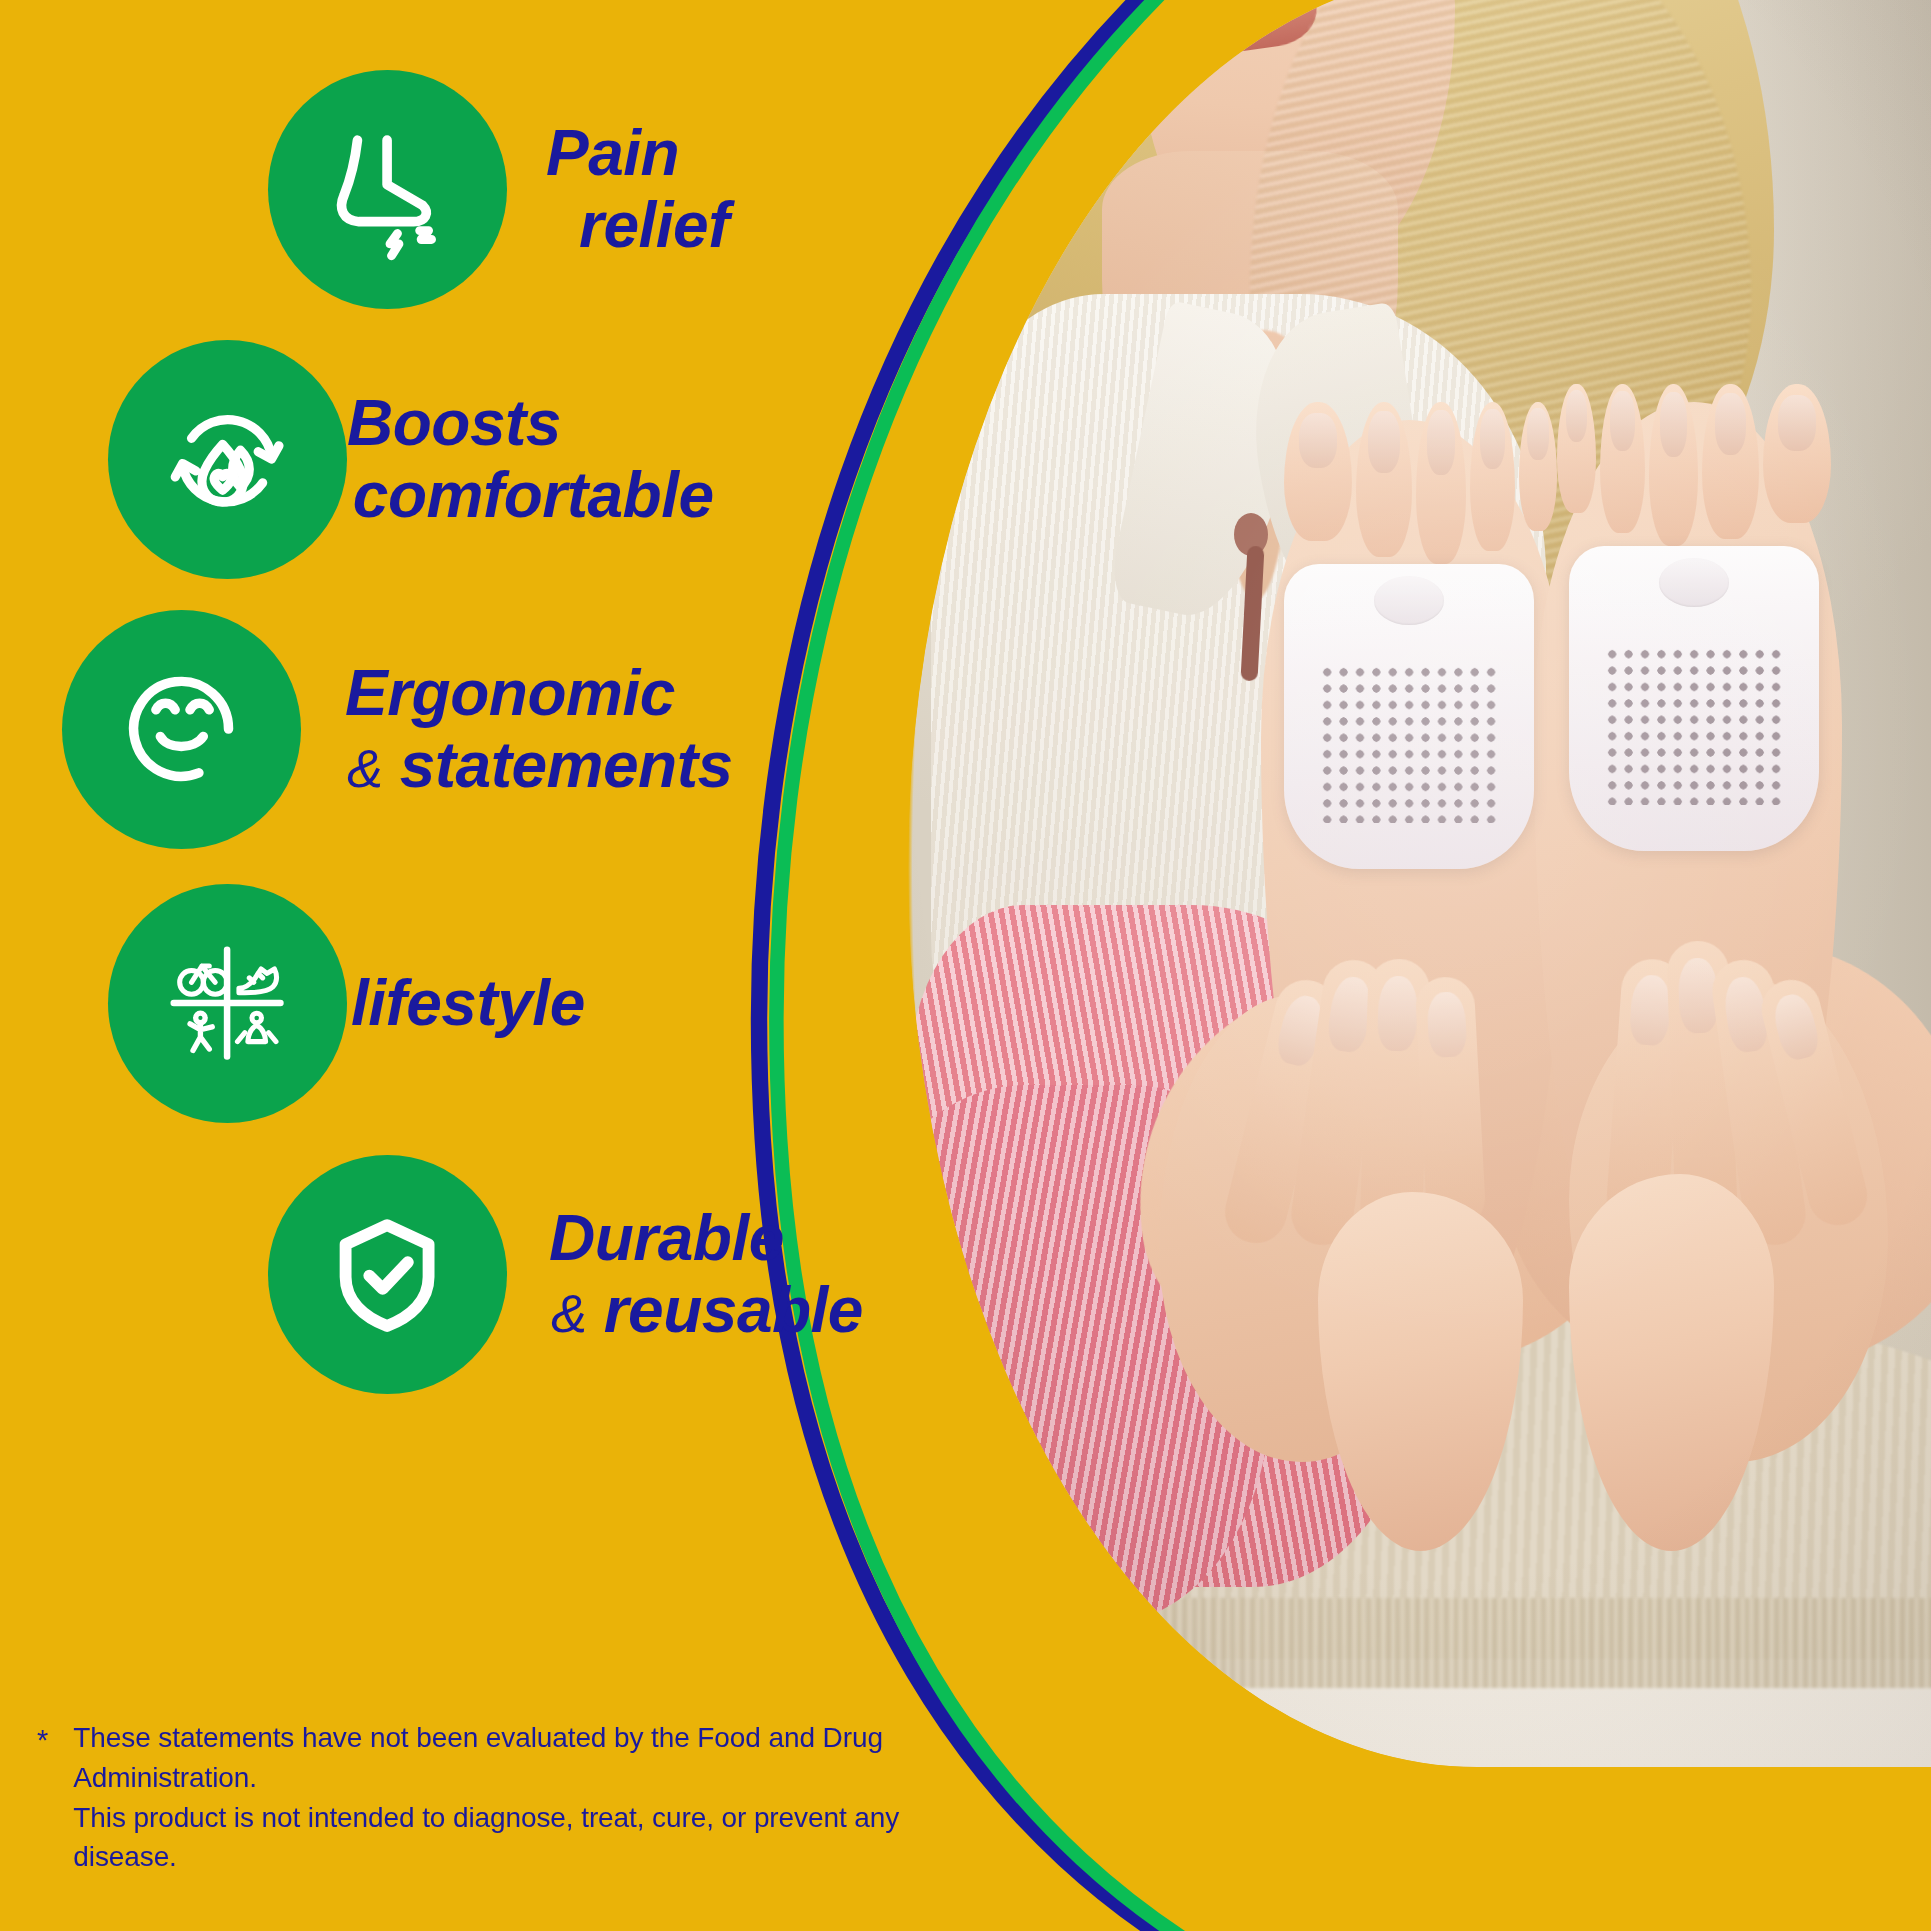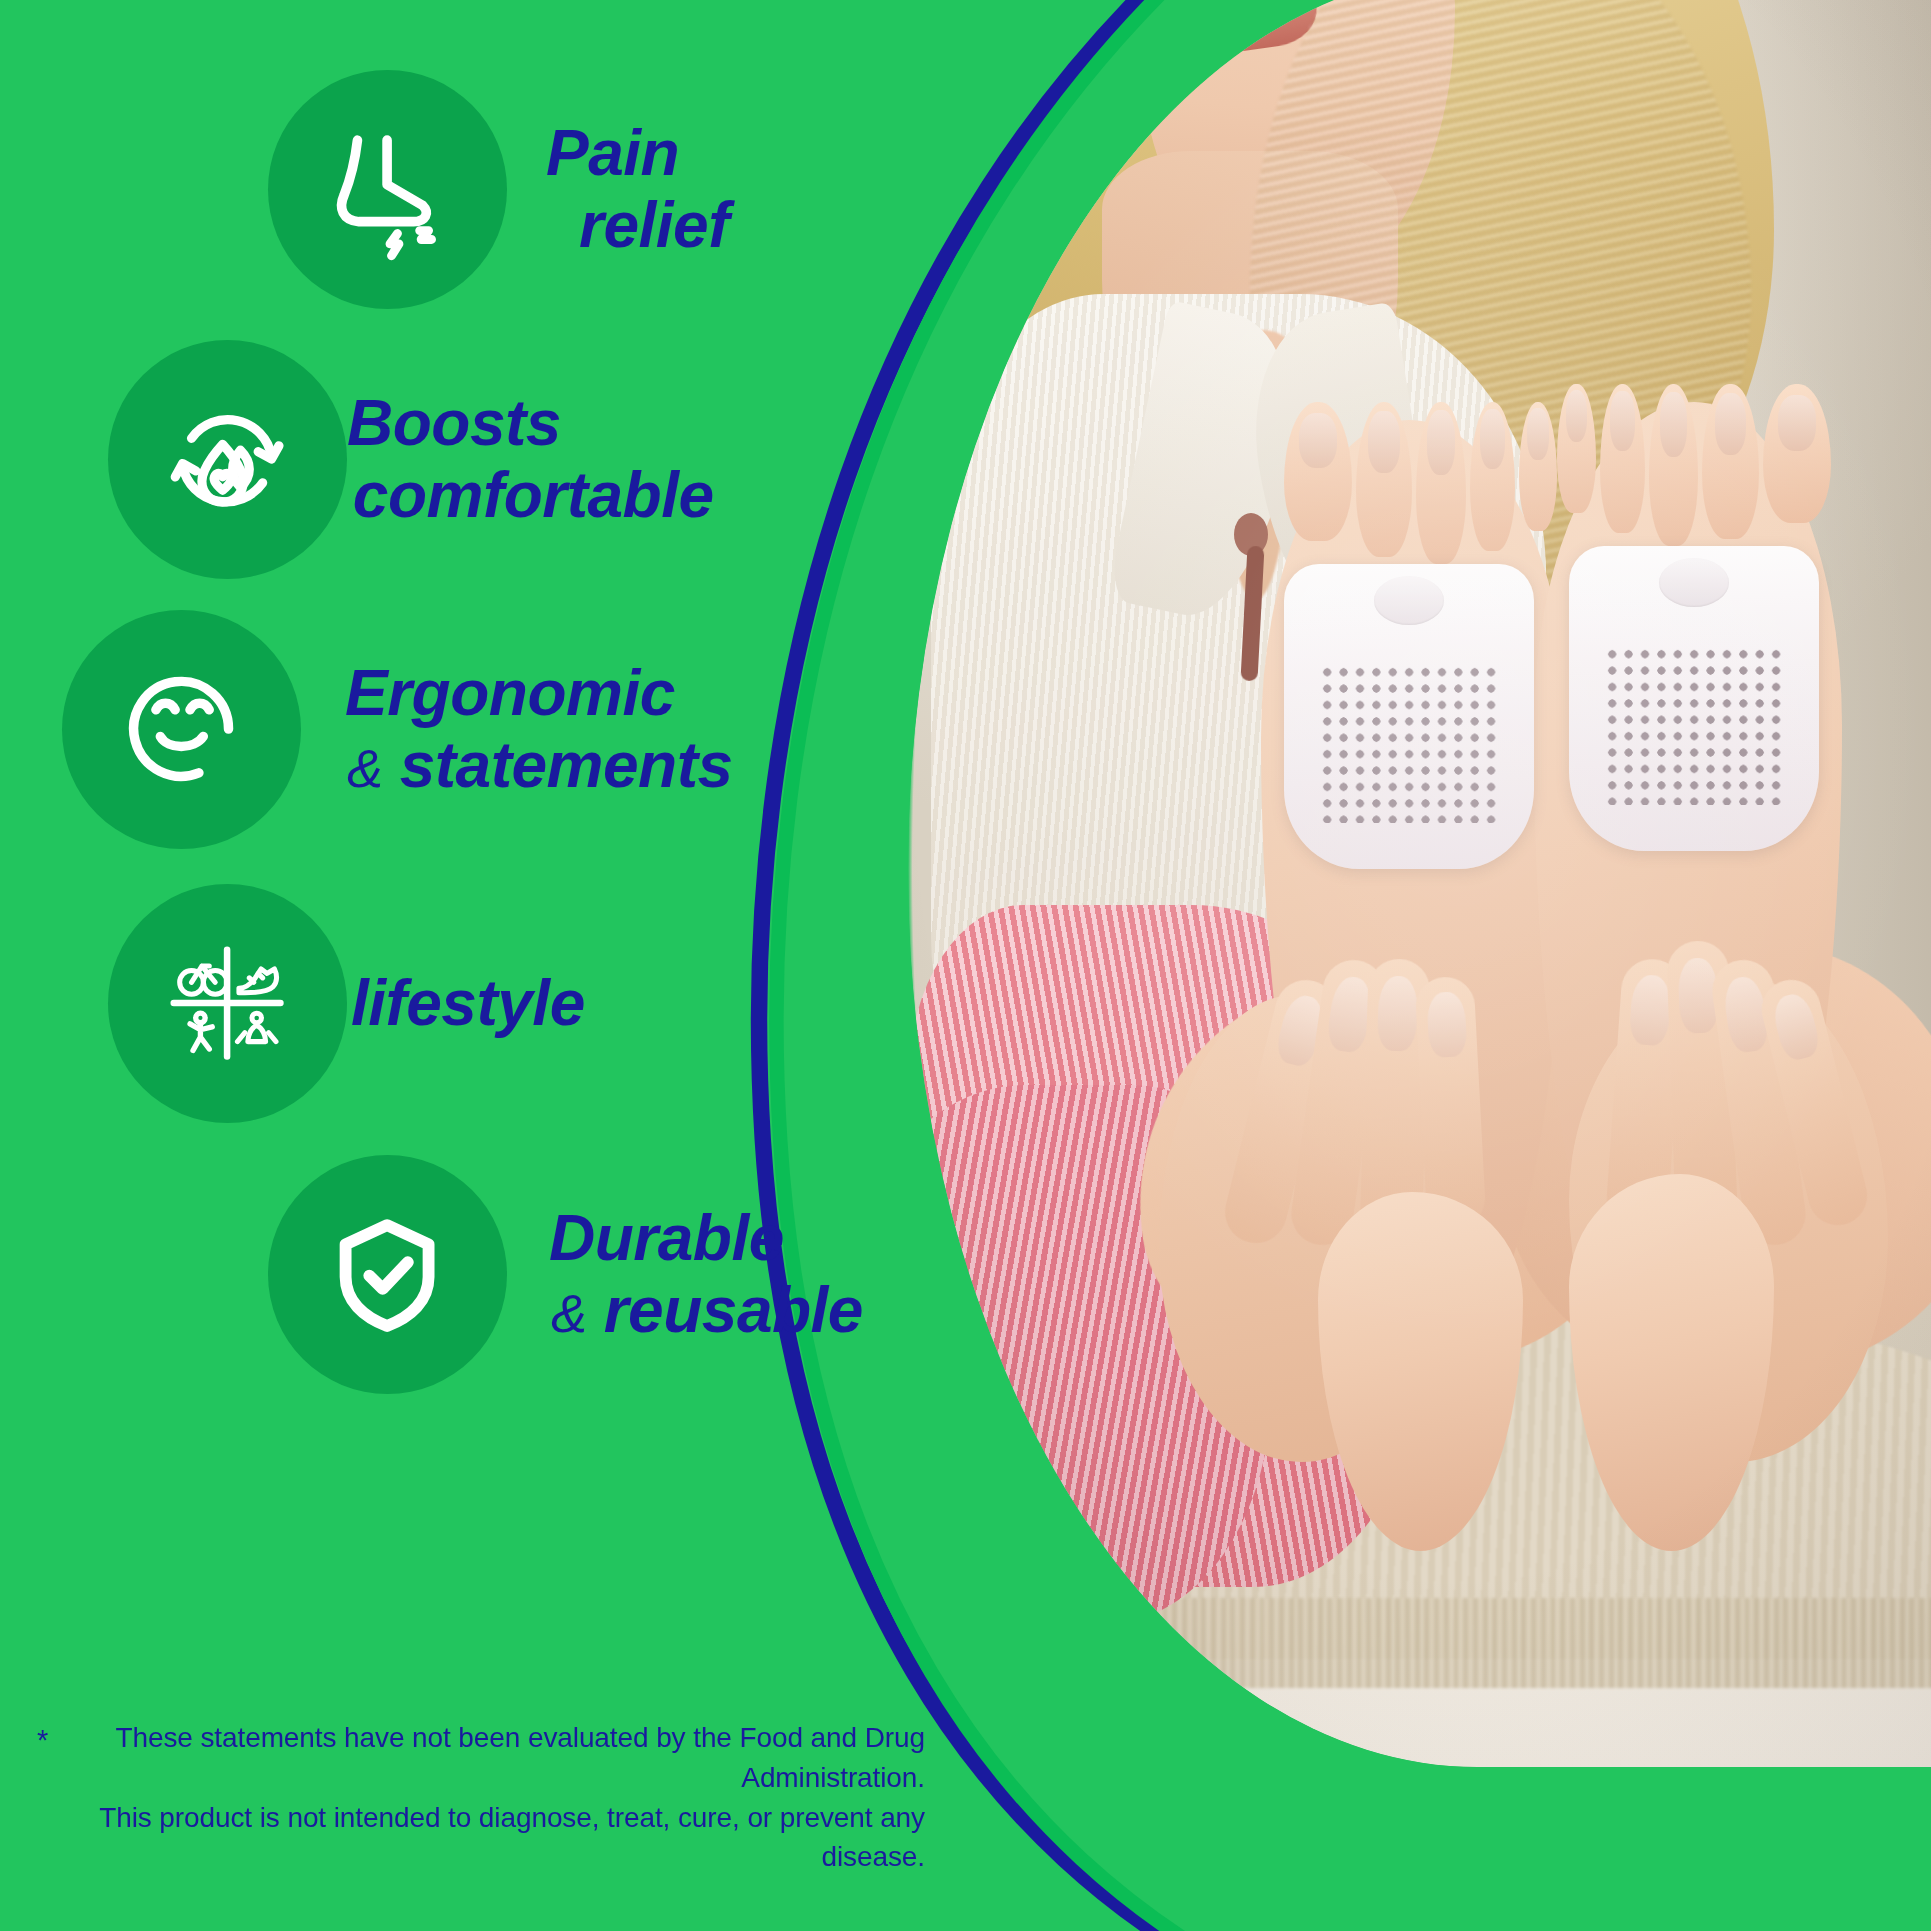--- a/index.html
+++ b/index.html
@@ -8,21 +8,21 @@
     font-family:"Liberation Sans", sans-serif;
     background:#f2f2f2;
     position:relative;
     overflow:hidden;
   }
 
   
   #canvas {
     position:absolute; inset:0;
     width:1931px; height:1931px;
-    background:#22c55e;
+    background:#eab308;
   }
 
   
   .photo-panel {
     position:absolute;
     left:908px; top:-29px;
     width:1139px; height:1796px;
     border-radius:50% 0 0 50% / 50% 0 0 50%;
     overflow:hidden;
     -webkit-mask-image: radial-gradient(ellipse 100% 100% at 100% 50%, #000 99.6%, transparent 100%);
@@ -571,20 +571,20 @@
         <div style="padding-left:1.9px;">
           <span class="amp">&amp;</span>
           <span>reusable</span>
         </div>
       </div>
     </div>
   </div>
 
   <div class="footnote">
     <div class="footnote-star" style="color:#1a1a9e;">*</div>
-    <div class="footnote-text" style="color:#1a1a9e;text-align:right;">
+    <div class="footnote-text" style="color:#1a1a9e;">
       <span>These statements have not been evaluated by the Food and Drug Administration.</span>
       <span>This product is not intended to diagnose, treat, cure, or prevent any disease.</span>
     </div>
   </div>
 
 </div>
 
 
 </body></html>

